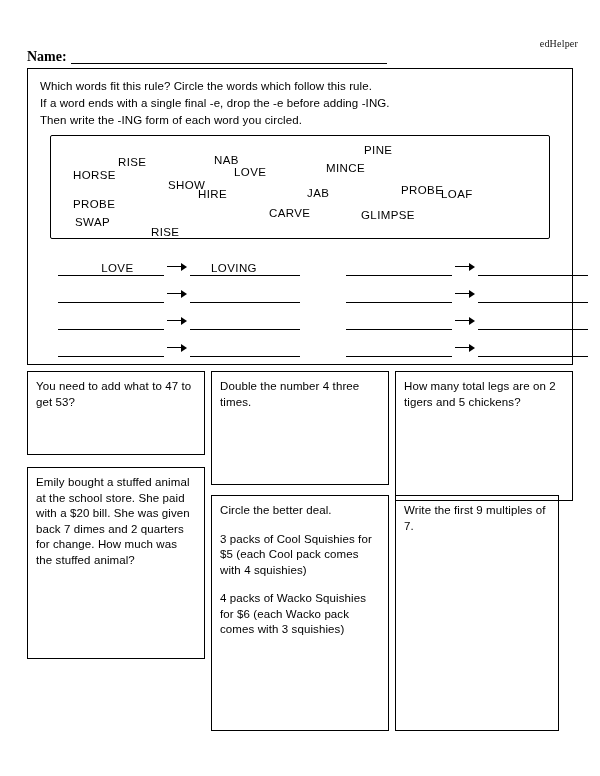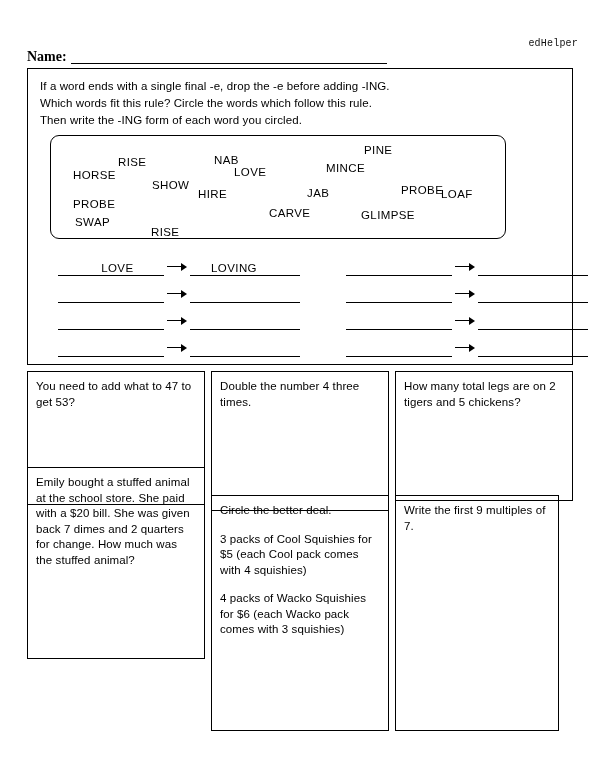--- a/index.html
+++ b/index.html
@@ -18,21 +18,21 @@
   .page {
     position: absolute;
     inset: 0;
   }
 
   
   .brand {
     position: absolute;
     top: 38px;
     right: 22px;
-    font-family: Liberation Mono, monospace;
+    font-family: Liberation Serif, serif;
     font-size: 10px;
     color: #111;
     letter-spacing: .2px;
   }
   .name-row {
     position: absolute;
     top: 50px;
     left: 27px;
     width: 360px;
     display: flex;
@@ -70,24 +70,24 @@
     line-height: 17px;
     letter-spacing: .1px;
   }
   .instructions div { white-space: nowrap; }
 
   
   .wordbank {
     position: absolute;
     left: 22px;
     top: 66px;
-    width: 456px;
+    width: 500px;
     height: 104px;
     border: 1px solid #000;
-    border-radius: 9px;
+    border-radius: 2px;
     box-sizing: border-box;
   }
   .word {
     position: absolute;
     font-size: 11.5px;
     letter-spacing: .4px;
     white-space: nowrap;
   }
 
   
@@ -168,34 +168,34 @@
   <div class="brand">edHelper</div>
 
   <div class="name-row">
     <span class="name-label">Name:</span>
     <span class="name-line"></span>
   </div>
 
   <div class="main-box">
 
     <div class="instructions">
+      <div>Which words fit this rule? Circle the words which follow this rule.</div>
       <div>If a word ends with a single final -e, drop the -e before adding -ING.</div>
-      <div>Which words fit this rule? Circle the words which follow this rule.</div>
       <div>Then write the -ING form of each word you circled.</div>
     </div>
 
     <div class="wordbank">
       <span class="word" style="left:313px;top:8px">PINE</span>
       <span class="word" style="left:67px;top:20px">RISE</span>
       <span class="word" style="left:163px;top:18px">NAB</span>
       <span class="word" style="left:22px;top:33px">HORSE</span>
       <span class="word" style="left:183px;top:30px">LOVE</span>
       <span class="word" style="left:275px;top:26px">MINCE</span>
       <span class="word" style="left:390px;top:52px">LOAF</span>
-      <span class="word" style="left:101px;top:43px">SHOW</span>
+      <span class="word" style="left:117px;top:43px">SHOW</span>
       <span class="word" style="left:147px;top:52px">HIRE</span>
       <span class="word" style="left:256px;top:51px">JAB</span>
       <span class="word" style="left:350px;top:48px">PROBE</span>
       <span class="word" style="left:22px;top:62px">PROBE</span>
       <span class="word" style="left:218px;top:71px">CARVE</span>
       <span class="word" style="left:310px;top:73px">GLIMPSE</span>
       <span class="word" style="left:24px;top:80px">SWAP</span>
       <span class="word" style="left:100px;top:90px">RISE</span>
     </div>
 
@@ -245,25 +245,25 @@
       </div>
       <div class="ans-row" style="left:312px;top:81px">
         <span class="seg left"></span>
         <span class="arrow"></span>
         <span class="seg right"></span>
       </div>
 
     </div>
   </div>
 
-  <div class="prob" style="left:27px;top:371px;width:178px;height:134px">
+  <div class="prob" style="left:27px;top:371px;width:178px;height:84px">
     <p>You need to add what to 47 to get 53?</p>
   </div>
 
-  <div class="prob" style="left:211px;top:371px;width:178px;height:140px">
+  <div class="prob" style="left:211px;top:371px;width:178px;height:114px">
     <p>Double the number 4 three times.</p>
   </div>
 
   <div class="prob" style="left:395px;top:371px;width:178px;height:130px">
     <p>How many total legs are on 2 tigers and 5 chickens?</p>
   </div>
 
   <div class="prob" style="left:27px;top:467px;width:178px;height:192px">
     <p>Emily bought a stuffed animal at the school store.  She paid with a $20 bill.  She was given back 7 dimes and 2 quarters for change.  How much was the stuffed animal?</p>
   </div>

